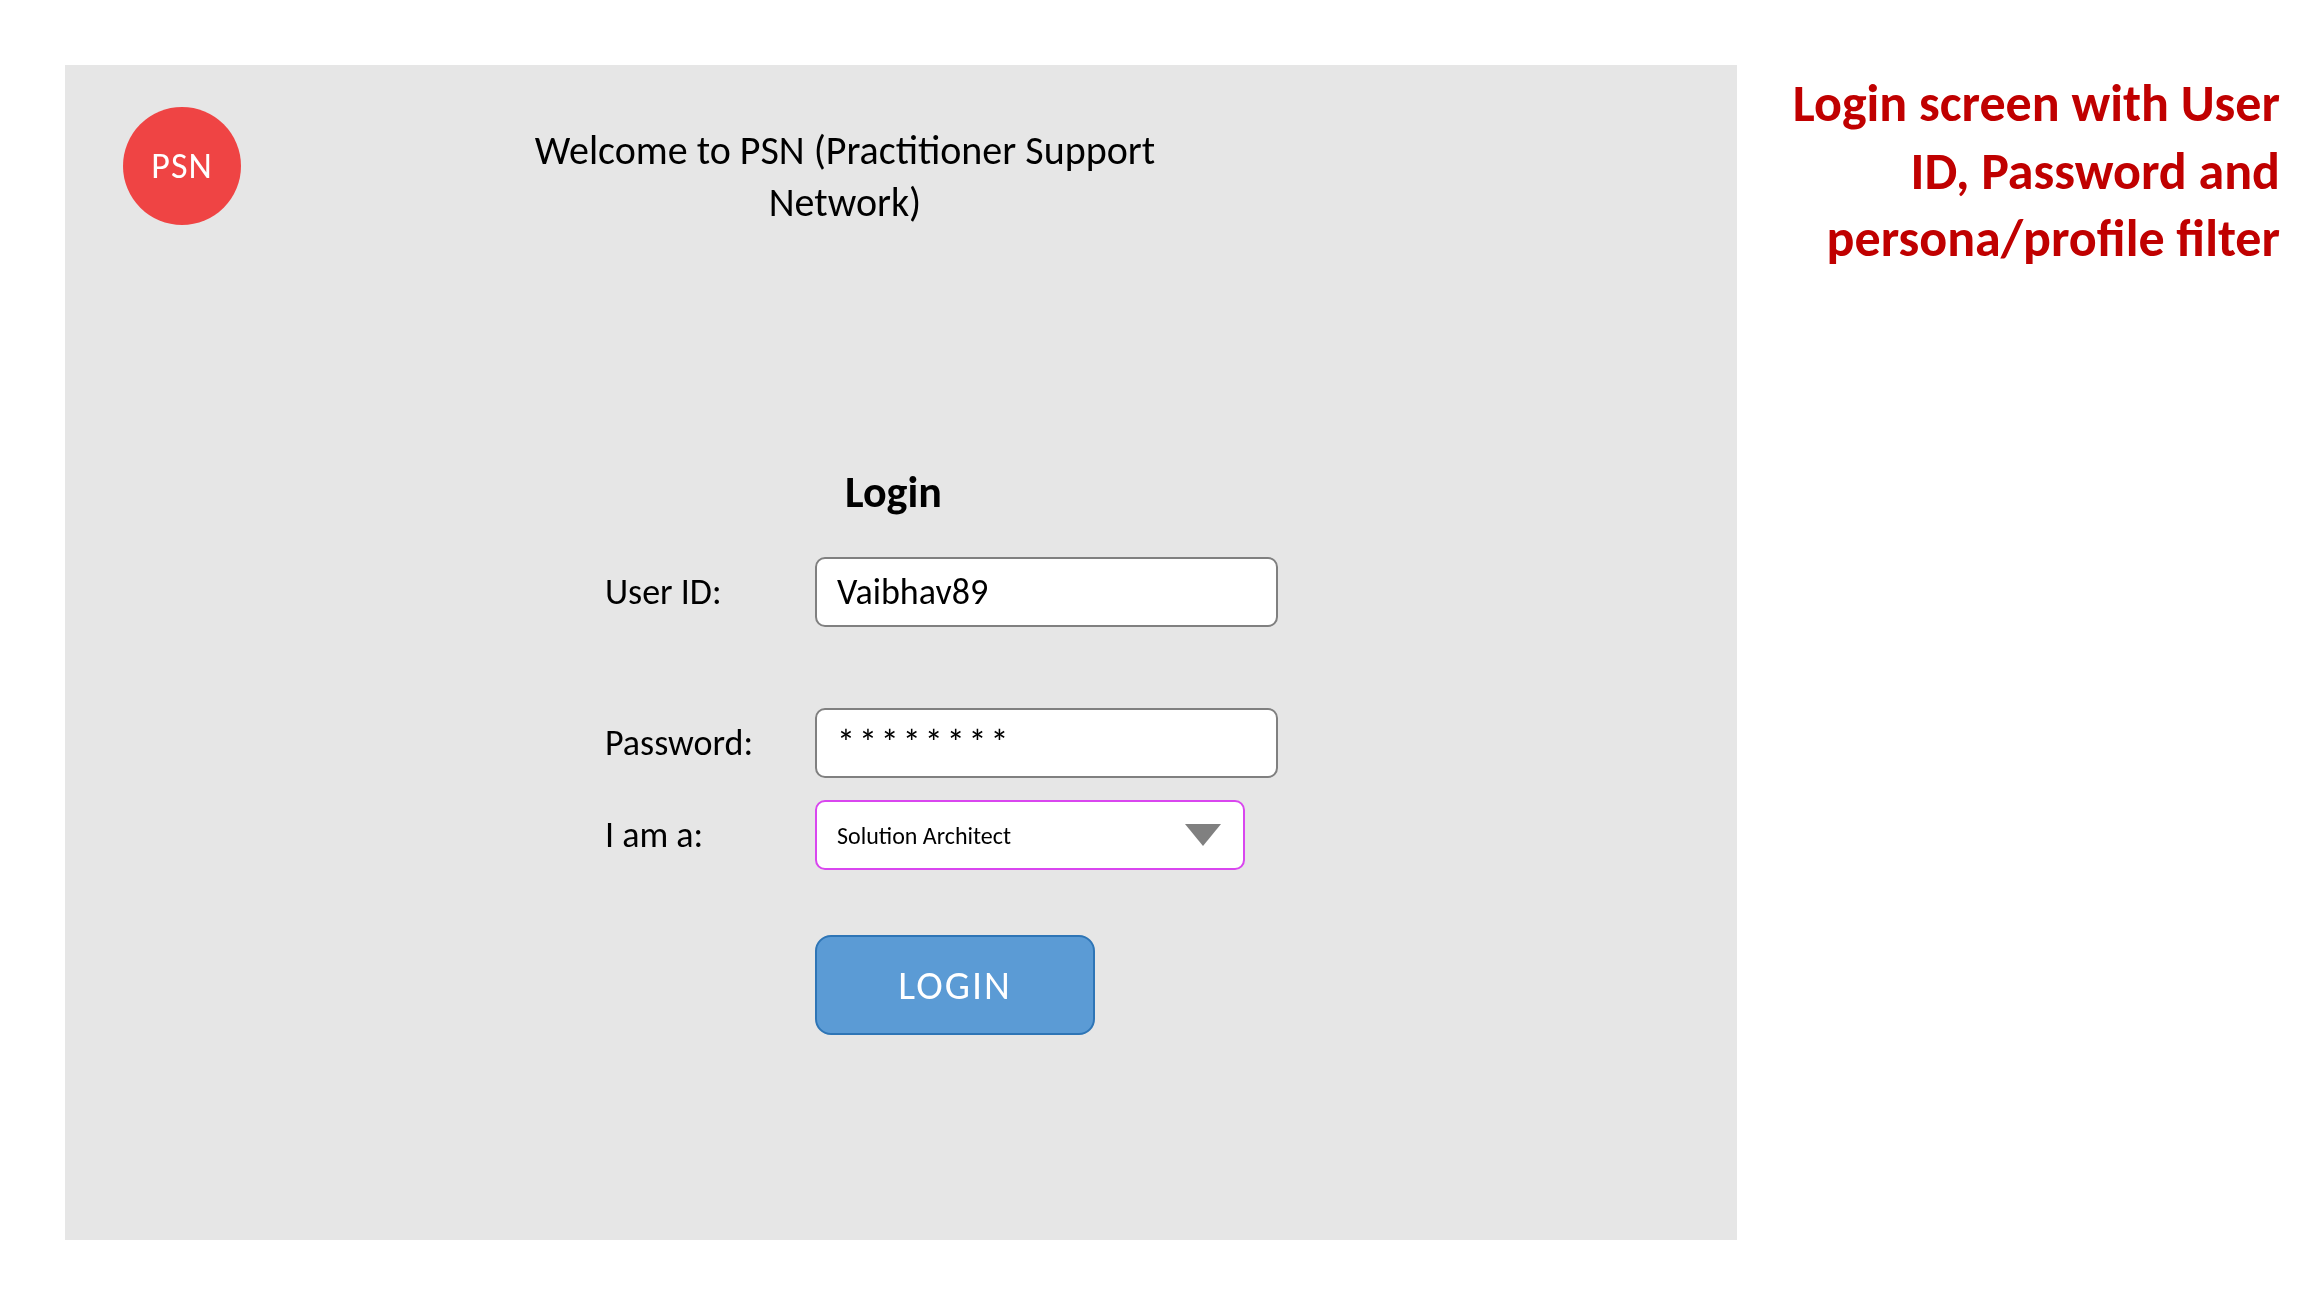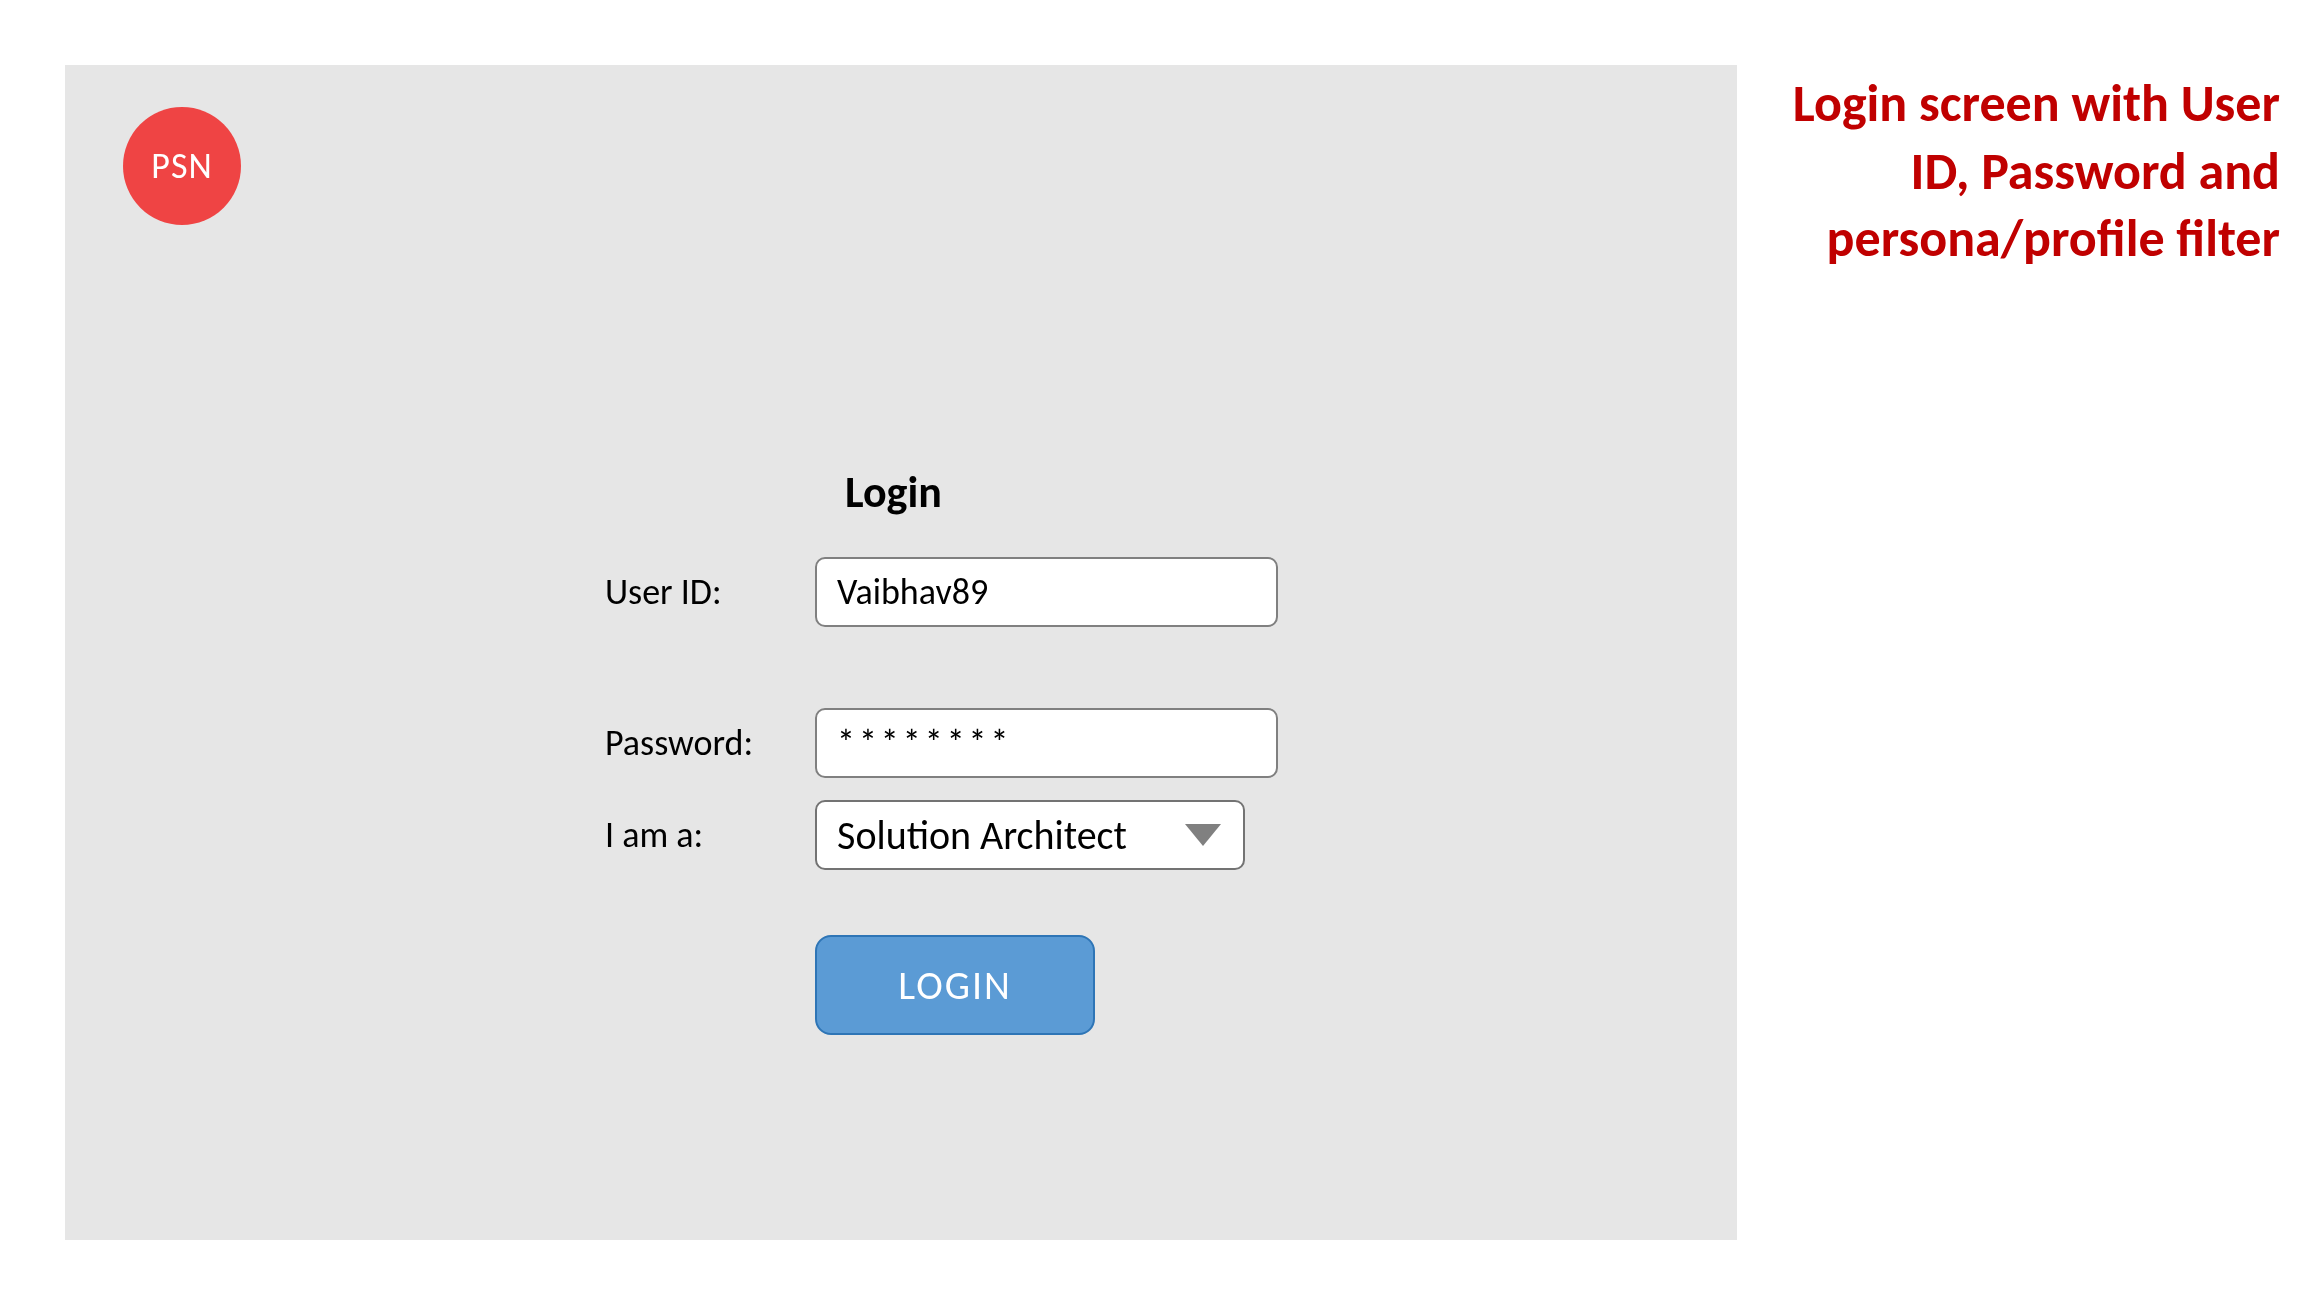--- a/index.html
+++ b/index.html
@@ -84,24 +84,24 @@
       letter-spacing: 4px;
     }
     .select-wrap {
       position: relative;
       width: 430px;
       height: 70px;
     }
     .select-box {
       width: 100%;
       height: 100%;
-      border: 2px solid #737373;
+      border: 2px solid #d946ef;
       border-radius: 10px;
       background: #ffffff;
-      font-size: 40px;
+      font-size: 24px;
       padding: 0 60px 0 20px;
       display: flex;
       align-items: center;
       color: #000000;
       cursor: pointer;
     }
     .chevron {
       position: absolute;
       right: 24px;
       top: 50%;
@@ -142,20 +142,21 @@
   </style>
 </head>
 <body>
 
 <div class="page-wrap">
 
   <div class="logo-circle">
     <span>PSN</span>
   </div>
 
+  <div class="welcome-title">Welcome to PSN (Practitioner Support Network)</div>
 
   <div class="login-heading">Login</div>
 
   <div class="form-row user">
     <div class="form-label">User ID:</div>
     <input type="text" class="text-input" value="Vaibhav89" style="">
   </div>
 
   <div class="form-row pass">
     <div class="form-label">Password:</div>

